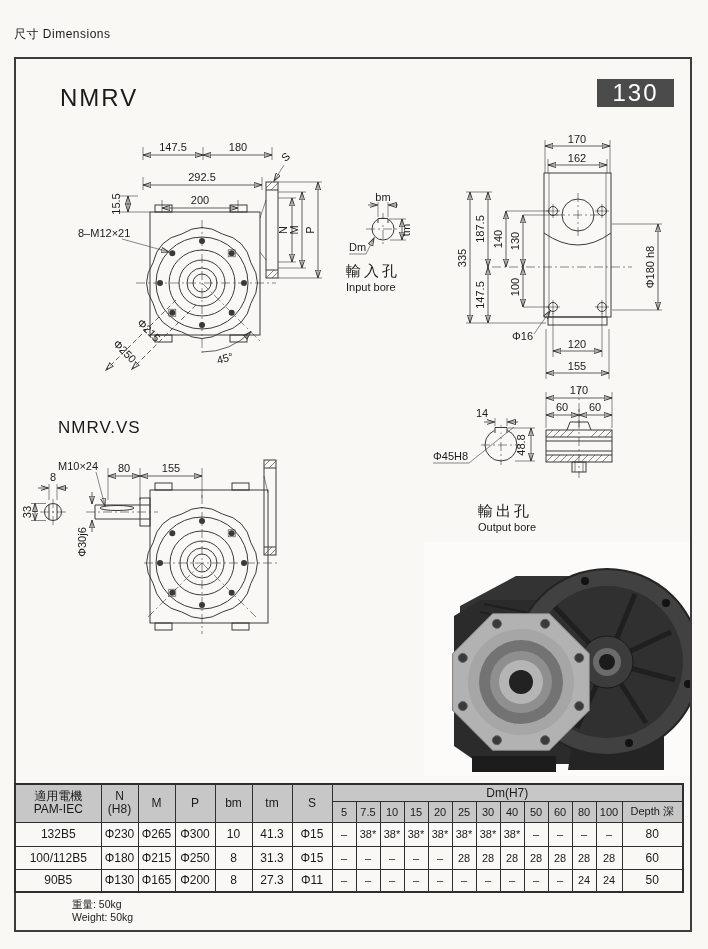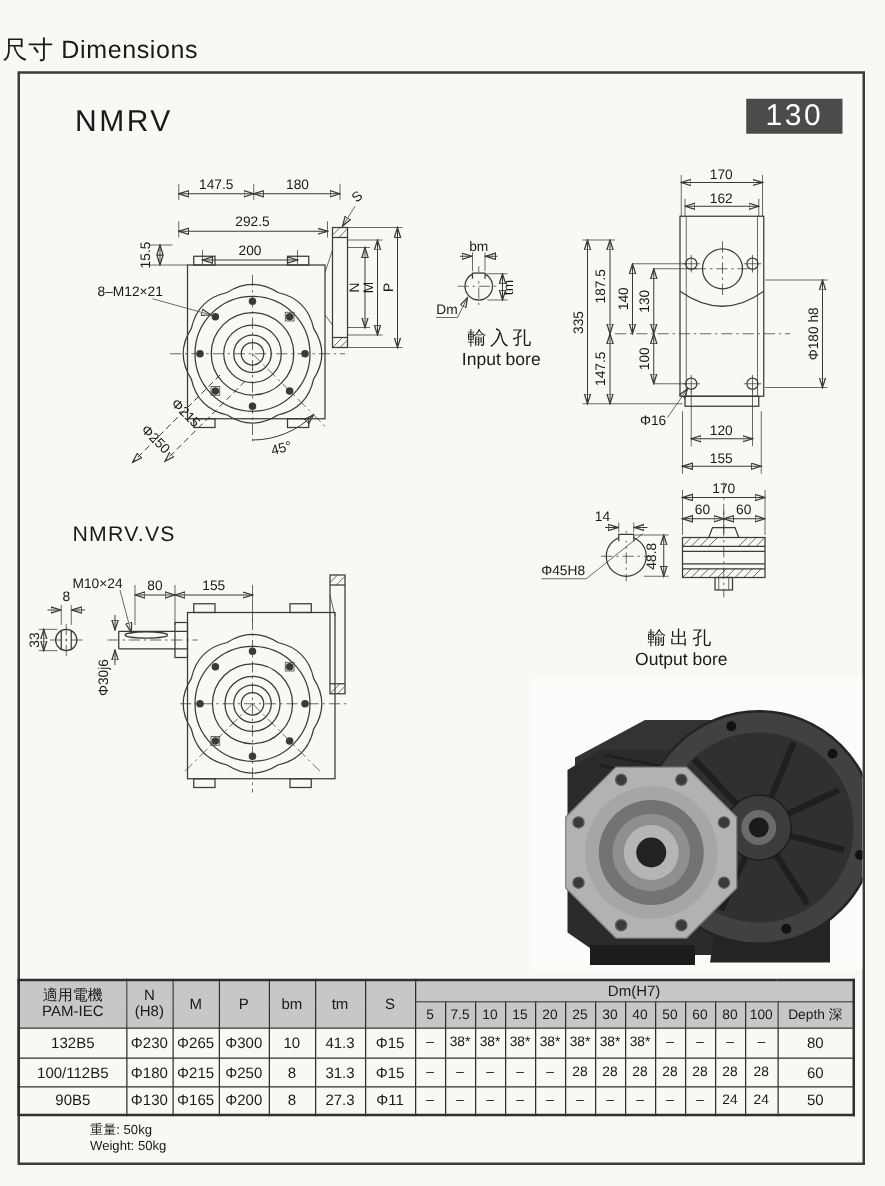--- a/index.html
+++ b/index.html
@@ -1,38 +1,38 @@
 <!DOCTYPE html>
 <html><head>
 <meta charset="utf-8">
 <style>
   html,body{margin:0;padding:0}
   body{width:708px;height:949px;position:relative;background:#faf8f5;
        font-family:"Liberation Sans",sans-serif;color:#1a1a1a;overflow:hidden}
   .abs{position:absolute}
-  .kicker{left:2px;top:26px;font-size:20px;letter-spacing:.5px}
+  .kicker{left:14px;top:26px;font-size:12px;letter-spacing:.5px}
   .frame{left:14px;top:57px;width:678px;height:875px;border:2px solid #3c3c3c;box-sizing:border-box}
   .title1{left:60px;top:84px;font-size:24px;letter-spacing:2px}
   .title2{left:58px;top:418px;font-size:17px;letter-spacing:1px}
   .badge{left:597px;top:79px;width:77px;height:28px;background:#4b4b4b;color:#fff;
          font-size:24px;display:flex;align-items:center;justify-content:center;letter-spacing:2px}
   svg.tech{position:absolute;overflow:visible}
   svg.photo{position:absolute}
   .tech line,.tech path,.tech rect,.tech circle,.tech ellipse{stroke:#3a3a3a;fill:none;stroke-width:1}
   .tech .dim{stroke-width:.8}
   .tech .thin{stroke-width:.6}
   .tech .cl{stroke-width:.6;stroke-dasharray:9 3 2 3}
   .tech .dash{stroke-width:.8;stroke-dasharray:5 3}
   .tech .fb{fill:#3a3a3a;stroke:none}
   .tech .mask{fill:#faf8f5;stroke:none}
   .tech text{fill:#1a1a1a;font-size:11px;stroke:none;text-anchor:middle}
   .tech text.st{text-anchor:start}
-  .cap{position:absolute;text-align:center;line-height:16px}
+  .cap{position:absolute;text-align:left;line-height:16px}
   .cap .zh{font-size:15px;letter-spacing:3px}
-  .cap .en{font-size:14px}
+  .cap .en{font-size:11px}
   table.dim{position:absolute;left:14px;top:783px;width:578px;border-collapse:collapse;
             table-layout:fixed;font-size:12px;text-align:center}
   table.dim th,table.dim td{border:1px solid #2f2f2f;padding:0;font-weight:normal;overflow:hidden}
   table.dim th{background:#c7c7c7}
   table.dim .sub{font-size:11px}
   table.dim td{font-size:12px}
   table.dim{border:2px solid #2f2f2f}
   .hdr2{line-height:13px;font-size:12px}
   .footnote{font-size:10.5px;line-height:13px}
 </style>

